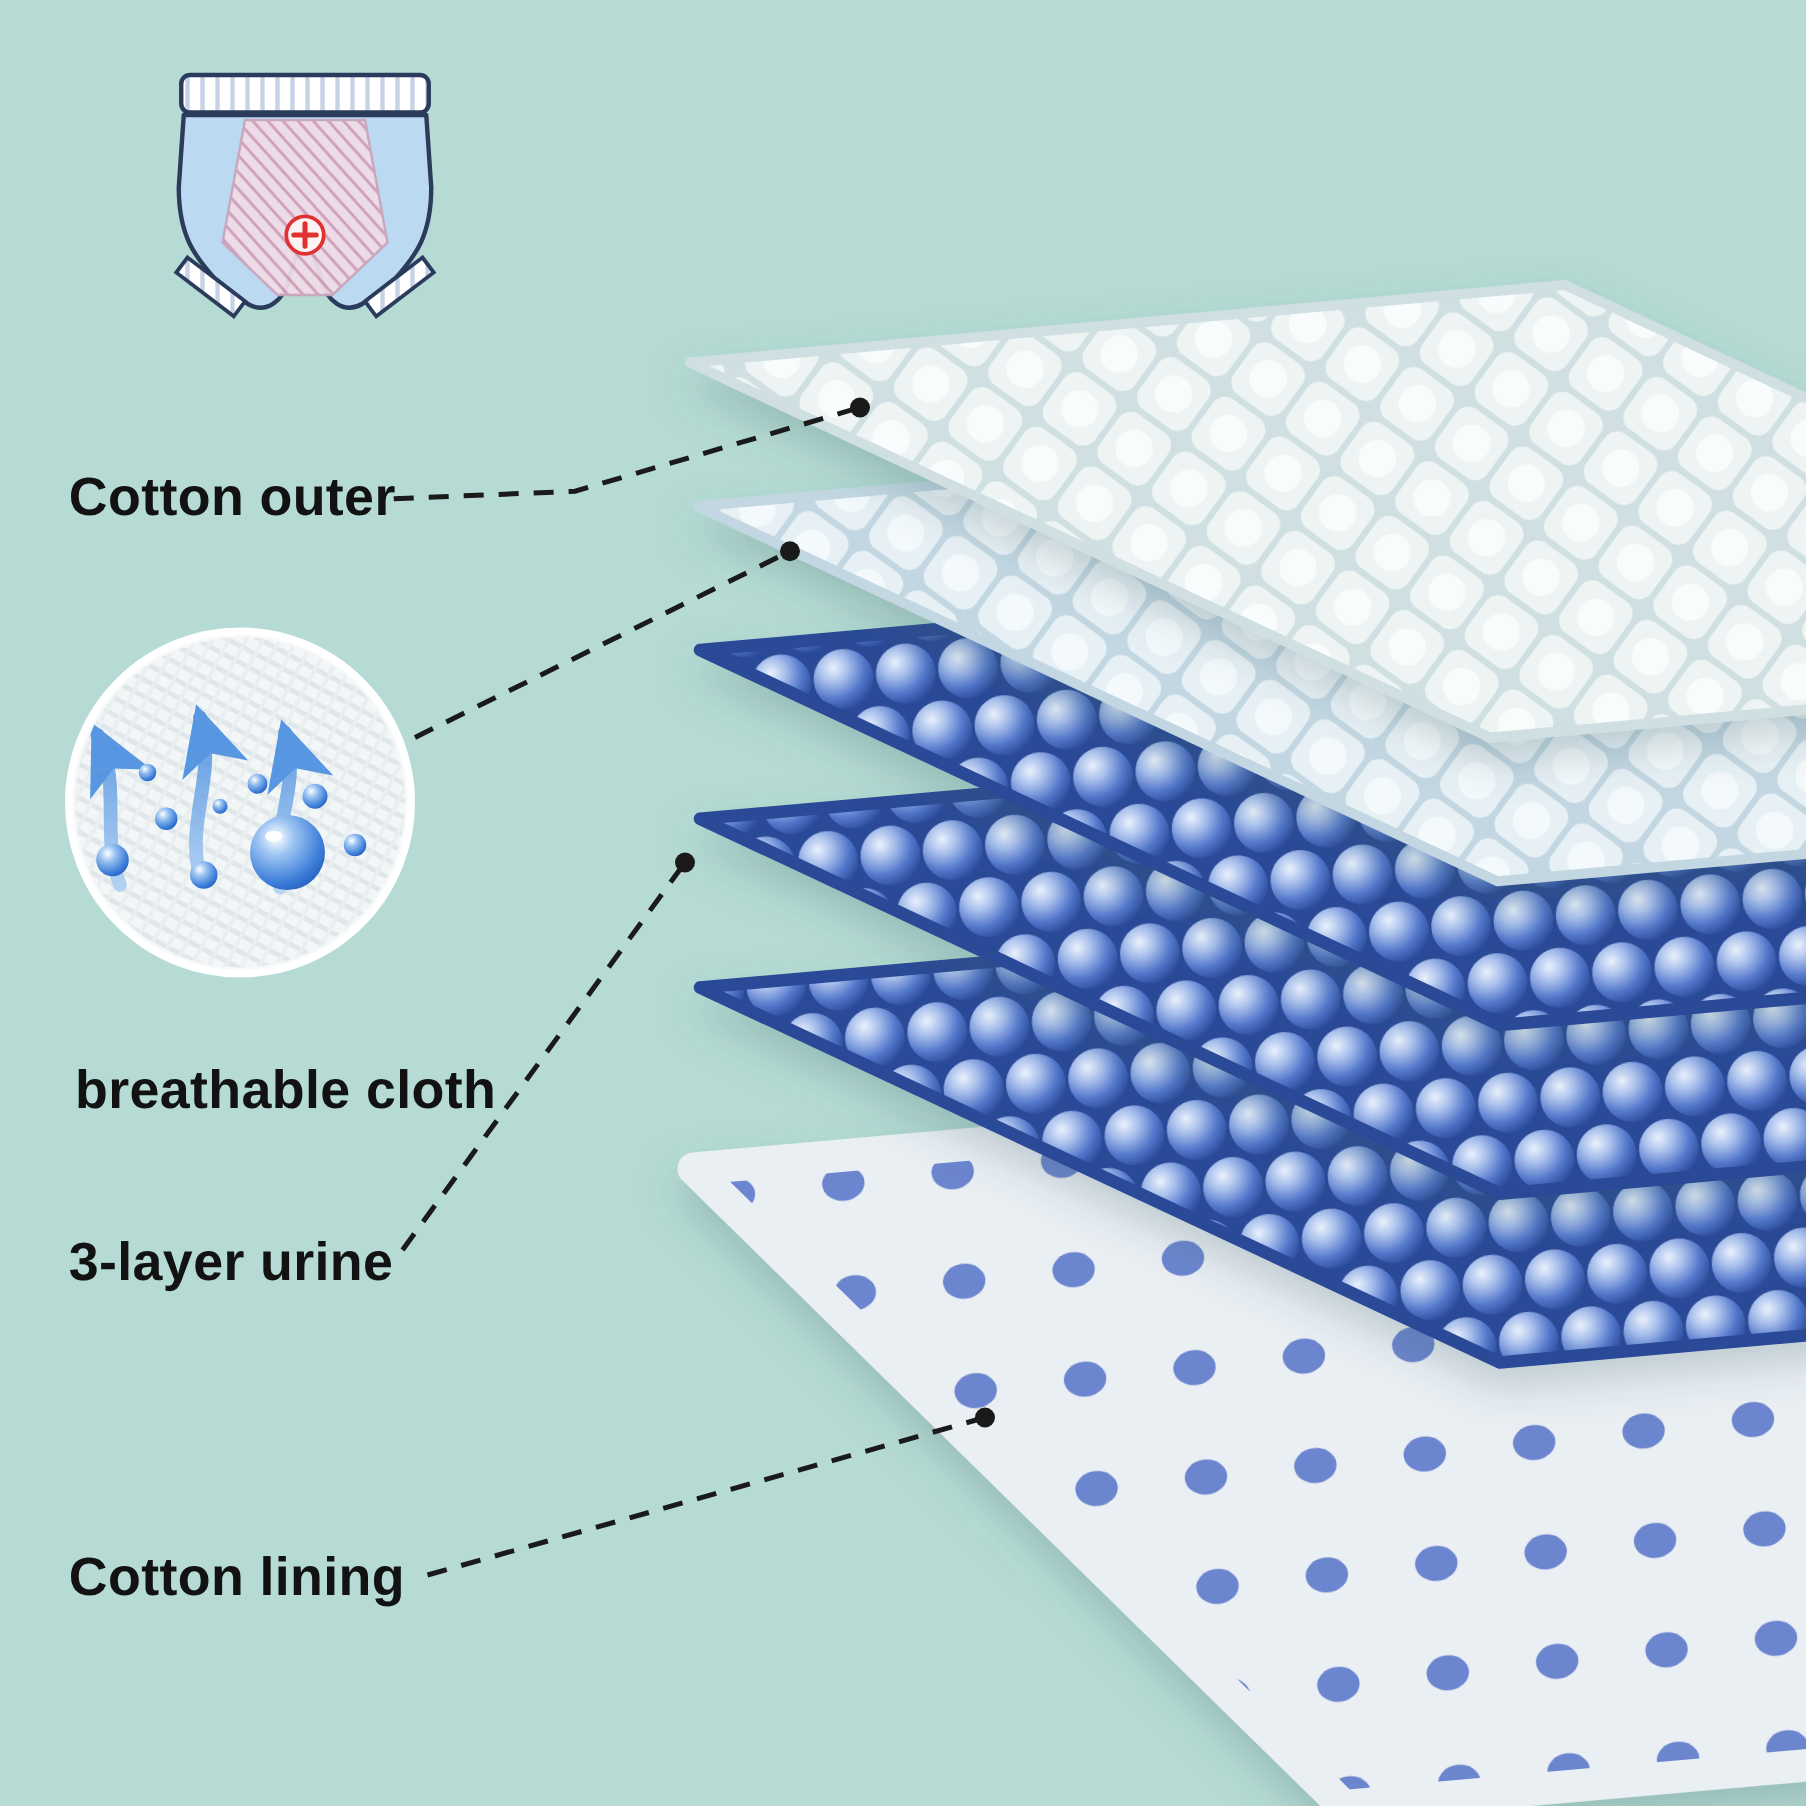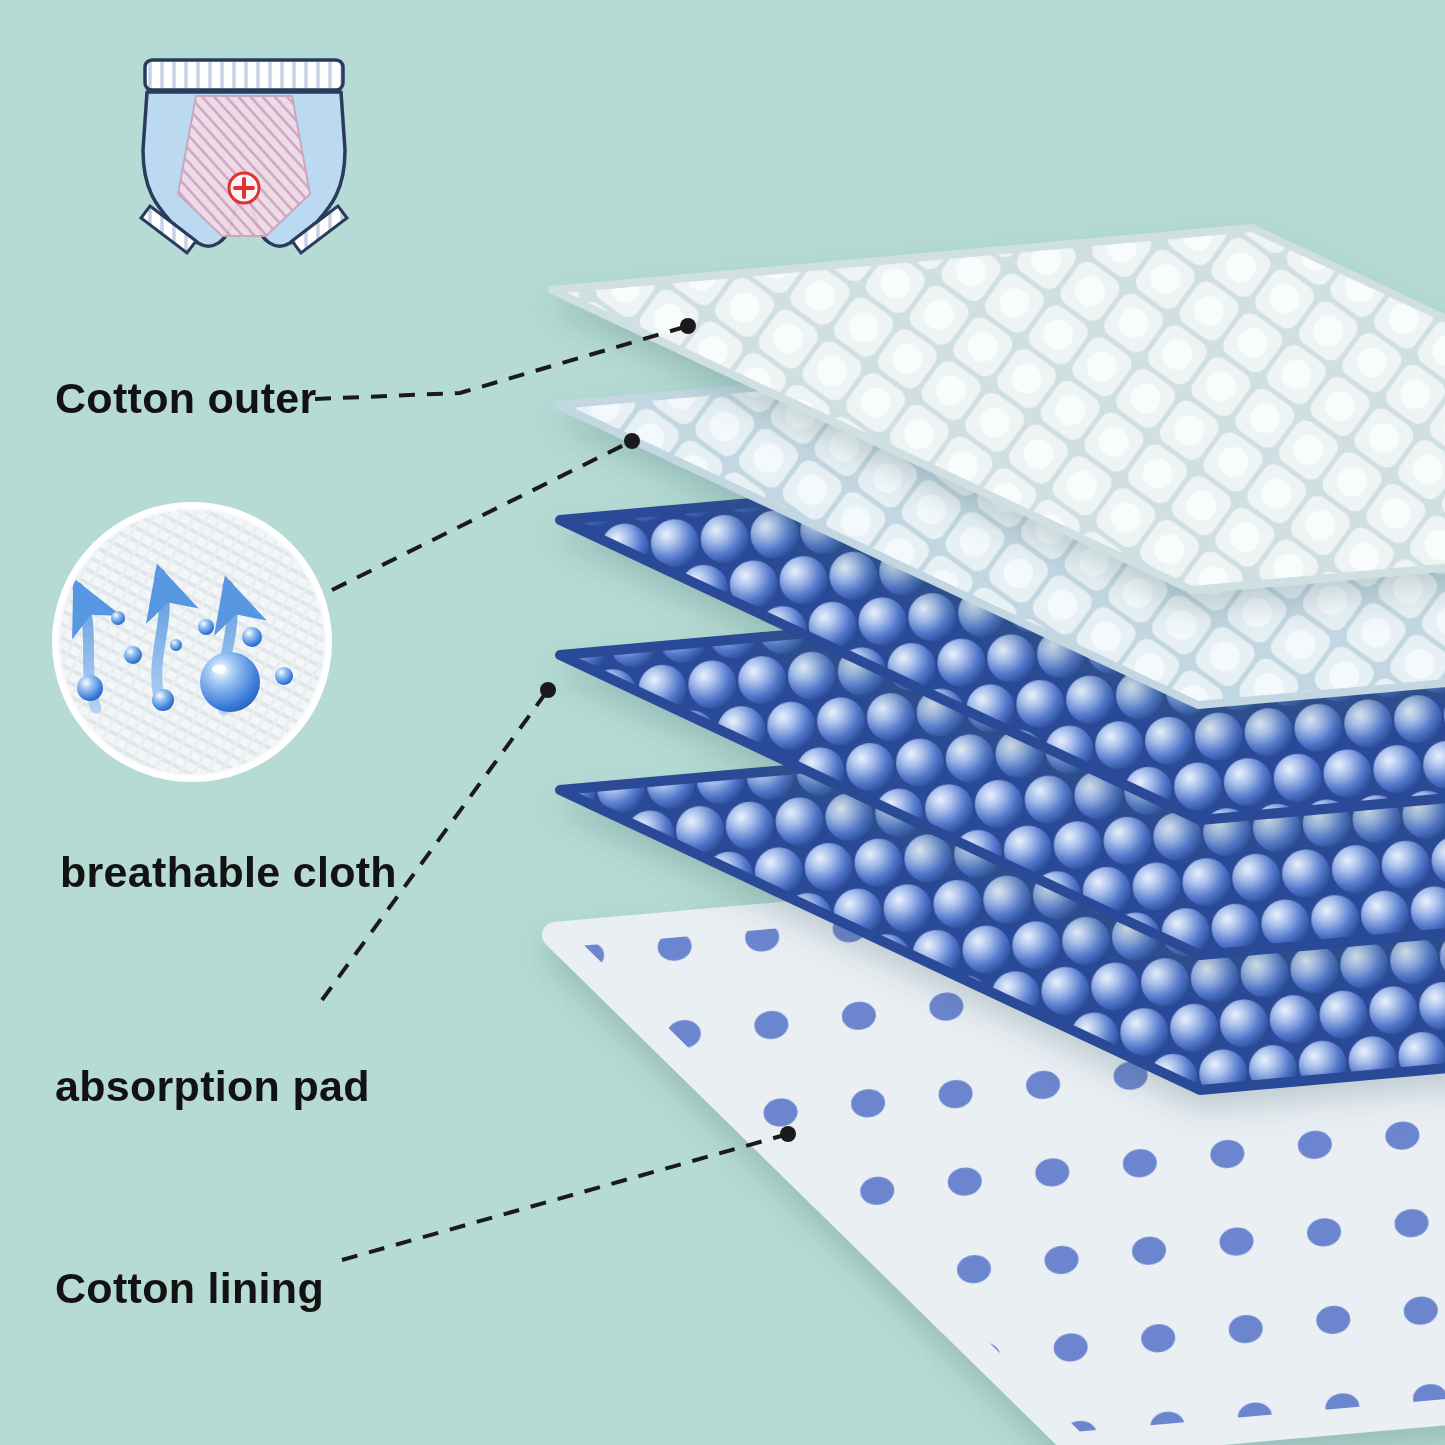--- a/index.html
+++ b/index.html
@@ -165,16 +165,16 @@
     <g fill="#1a1a1a">
       <circle cx="688" cy="326" r="8"></circle>
       <circle cx="632" cy="441" r="8"></circle>
       <circle cx="548" cy="690" r="8"></circle>
       <circle cx="788" cy="1134" r="8"></circle>
     </g>
   </svg>
 
   <div class="label" style="left:55px; top:374px;">Cotton outer</div>
   <div class="label" style="left:60px; top:848px;">breathable cloth</div>
-  <div class="label" style="left:55px; top:1062px;">absorption pad</div>
-  <div class="label" style="left:55px; top:1238px;margin-top:26px;">Cotton lining</div>
+  <div class="label" style="left:55px; top:986px;">3-layer urine</div>
+  <div class="label" style="left:55px; top:1238px;">Cotton lining</div>
 
 </div>
 
 </body></html>

